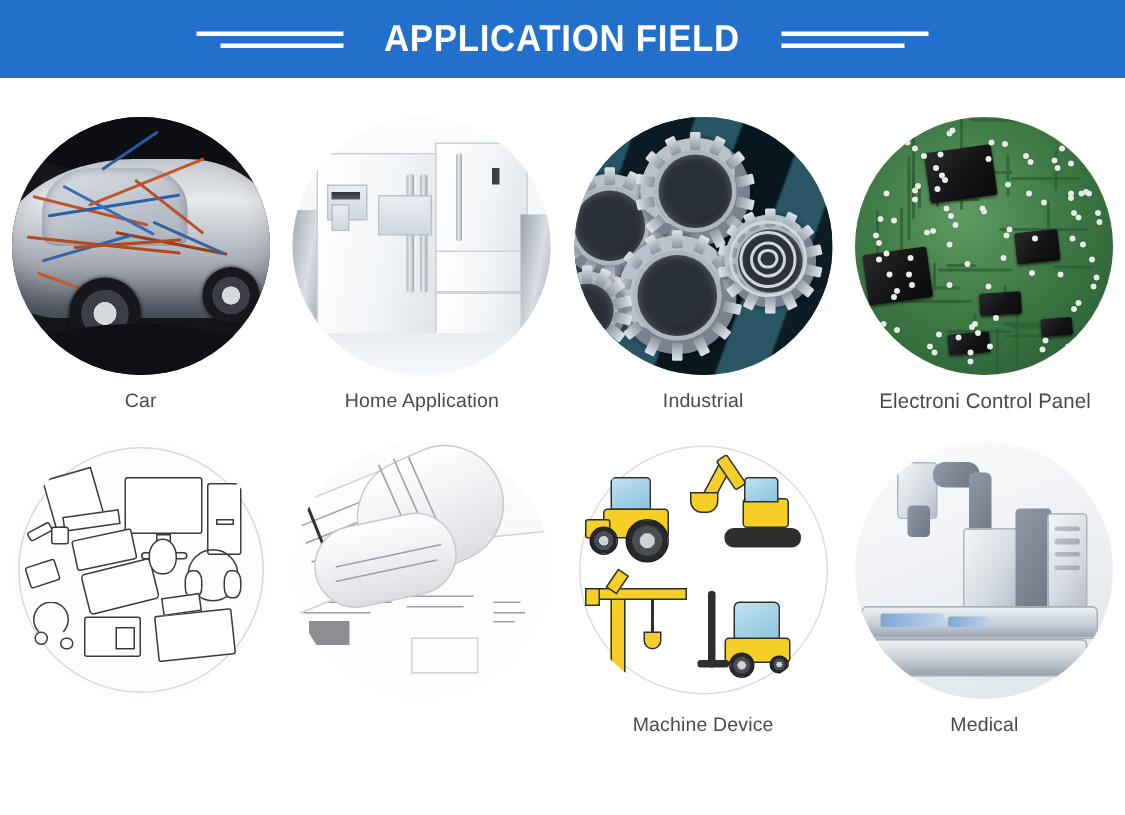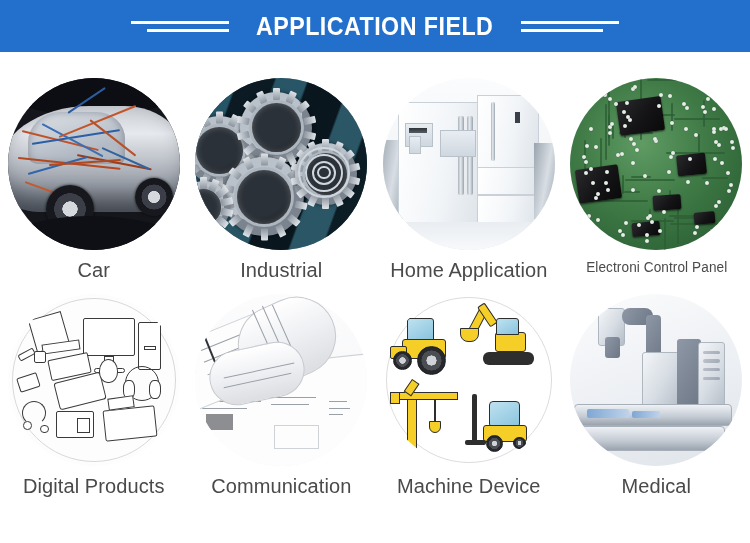--- a/index.html
+++ b/index.html
@@ -65,21 +65,21 @@
     width: 172px;
     height: 172px;
     border-radius: 50%;
     overflow: hidden;
     position: relative;
     background: #ffffff;
     flex: none;
   }
   .caption {
     margin-top: 9px;
-    font-size: 20px;
+    font-size: 13px;
     color: #4a4a4a;
     font-family: "Liberation Sans", sans-serif;
     white-space: nowrap;
     letter-spacing: 0.1px;
   }
   .caption.tight { font-size: 14px; transform: scaleX(0.97); }
 
   .art { position: absolute; inset: 0; }
 
   
@@ -317,20 +317,44 @@
         <div class="car-wire" style="left:24%;top:50%;width:42%;background:#ae4a22;transform:rotate(-4deg);"></div>
         <div class="car-wire" style="left:55%;top:40%;width:30%;background:#31639f;transform:rotate(24deg);"></div>
         <div class="car-wire" style="left:10%;top:60%;width:30%;background:#c25a2e;transform:rotate(20deg);"></div>
         <div class="car-wire" style="left:35%;top:20%;width:26%;background:#2b5c9e;transform:rotate(-34deg);"></div>
         <div class="car-wheel" style="left:22%;top:62%;width:28%;height:28%;"></div>
         <div class="car-wheel" style="left:74%;top:58%;width:22%;height:22%;"></div>
         <div class="car-shadow-bot"></div>
       </div>
     </div>
     <div class="caption">Car</div>
+  </div>
+
+  <div class="cell">
+    <div class="circle">
+      <div class="art">
+        <div class="ha-bg"></div>
+        <div class="ha-side" style="left:-2%;top:36%;width:16%;height:46%;"></div>
+        <div class="ha-unit" style="left:9%;top:14%;width:48%;height:72%;"></div>
+        <div class="ha-panel" style="left:13%;top:26%;width:16%;height:14%;"></div>
+        <div class="ha-dark" style="left:15%;top:29%;width:11%;height:3%;"></div>
+        <div class="ha-panel" style="left:15%;top:34%;width:7%;height:10%;"></div>
+        <div class="ha-handle" style="left:44%;top:22%;width:3.2%;height:46%;"></div>
+        <div class="ha-handle" style="left:49%;top:22%;width:3.2%;height:46%;"></div>
+        <div class="ha-panel" style="left:33%;top:30%;width:21%;height:16%;"></div>
+        <div class="ha-unit" style="left:55%;top:10%;width:36%;height:44%;"></div>
+        <div class="ha-handle" style="left:63%;top:14%;width:2.4%;height:34%;"></div>
+        <div class="ha-dark" style="left:77%;top:20%;width:3%;height:6%;background:#3a4048;"></div>
+        <div class="ha-unit" style="left:55%;top:52%;width:36%;height:16%;"></div>
+        <div class="ha-unit" style="left:55%;top:68%;width:36%;height:17%;"></div>
+        <div class="ha-side" style="left:88%;top:38%;width:14%;height:44%;"></div>
+        <div class="ha-floor"></div>
+      </div>
+    </div>
+    <div class="caption">Home Application</div>
   </div>
 
   <div class="cell">
     <div class="circle">
       <div class="art">
         <div class="ind-bg"></div>
         <div class="gear" style="left:-6%;top:22%;width:40%;height:40%;">
           <div class="gear-teeth" id="gt1">
               <span style="width: 7px; height: 12px; margin-left: -3.5px; margin-top: -6px; transform: rotate(0deg) translate(0px, -32.5px);"></span>
               <span style="width: 7px; height: 12px; margin-left: -3.5px; margin-top: -6px; transform: rotate(25.7143deg) translate(0px, -32.5px);"></span>
@@ -414,44 +438,20 @@
               <span style="width: 7px; height: 12px; margin-left: -3.5px; margin-top: -6px; transform: rotate(334.286deg) translate(0px, -24px);"></span>
             </div>
         </div>
         <div class="spiral" style="left:60%;top:40%;width:30%;height:30%;"></div>
         <div class="spiral" style="left:64%;top:44%;width:22%;height:22%;"></div>
         <div class="spiral" style="left:68%;top:48%;width:14%;height:14%;"></div>
         <div class="spiral" style="left:71%;top:51%;width:8%;height:8%;"></div>
       </div>
     </div>
     <div class="caption">Industrial</div>
-  </div>
-
-  <div class="cell">
-    <div class="circle">
-      <div class="art">
-        <div class="ha-bg"></div>
-        <div class="ha-side" style="left:-2%;top:36%;width:16%;height:46%;"></div>
-        <div class="ha-unit" style="left:9%;top:14%;width:48%;height:72%;"></div>
-        <div class="ha-panel" style="left:13%;top:26%;width:16%;height:14%;"></div>
-        <div class="ha-dark" style="left:15%;top:29%;width:11%;height:3%;"></div>
-        <div class="ha-panel" style="left:15%;top:34%;width:7%;height:10%;"></div>
-        <div class="ha-handle" style="left:44%;top:22%;width:3.2%;height:46%;"></div>
-        <div class="ha-handle" style="left:49%;top:22%;width:3.2%;height:46%;"></div>
-        <div class="ha-panel" style="left:33%;top:30%;width:21%;height:16%;"></div>
-        <div class="ha-unit" style="left:55%;top:10%;width:36%;height:44%;"></div>
-        <div class="ha-handle" style="left:63%;top:14%;width:2.4%;height:34%;"></div>
-        <div class="ha-dark" style="left:77%;top:20%;width:3%;height:6%;background:#3a4048;"></div>
-        <div class="ha-unit" style="left:55%;top:52%;width:36%;height:16%;"></div>
-        <div class="ha-unit" style="left:55%;top:68%;width:36%;height:17%;"></div>
-        <div class="ha-side" style="left:88%;top:38%;width:14%;height:44%;"></div>
-        <div class="ha-floor"></div>
-      </div>
-    </div>
-    <div class="caption">Home Application</div>
   </div>
 
   <div class="cell">
     <div class="circle">
       <div class="art">
         <div class="pcb-bg"></div>
         <div id="pcb-traces">
             <div class="trace" style="left: 54.4251%; top: 81.6145%; width: 2px; height: 29.4174%; opacity: 0.75;"></div>
             <div class="trace" style="left: 62.1373%; top: 71.5979%; width: 2px; height: 25.1729%; opacity: 0.75;"></div>
             <div class="trace" style="left: 39.5254%; top: 21.0026%; width: 2px; height: 9.15832%; opacity: 0.75;"></div>
@@ -628,21 +628,20 @@
         <div class="ln ln-fill" style="left:9%;top:74%;width:5%;height:5%;border-radius:50%;"></div>
         <div class="ln ln-fill" style="left:19%;top:76%;width:5%;height:5%;border-radius:50%;"></div>
 
         <div class="ln ln-fill" style="left:28%;top:68%;width:22%;height:16%;border-radius:2px;"></div>
         <div class="ln" style="left:40%;top:72%;width:8%;height:9%;"></div>
 
         <div class="ln ln-fill" style="left:56%;top:66%;width:30%;height:18%;transform:rotate(-6deg);border-radius:2px;"></div>
         <div class="ln ln-fill" style="left:58%;top:60%;width:15%;height:7%;transform:rotate(-8deg);"></div>
       </div>
     </div>
-    <div class="caption">Digital Products</div>
   </div>
 
   <div class="cell">
     <div class="circle">
       <div class="art">
         <div class="comm-bg"></div>
         <div class="bp-sheet" style="left:-12%;top:40%;width:120%;height:62%;transform:rotate(-6deg);"></div>
         <div class="bp-line" style="left:4%;top:62%;width:34%;height:1px;"></div>
         <div class="bp-line" style="left:4%;top:66%;width:26%;height:1px;"></div>
         <div class="bp-dark" style="left:6%;top:70%;width:16%;height:9%;opacity:.55;"></div>
@@ -659,21 +658,20 @@
         <div class="bp-dark" style="left:10%;top:20%;width:2px;height:34%;transform:rotate(-22deg);"></div>
         <div class="bp-roll" style="left:24%;top:4%;width:58%;height:46%;transform:rotate(-24deg);"></div>
         <div class="bp-line" style="left:38%;top:8%;width:1px;height:26%;transform:rotate(-24deg);"></div>
         <div class="bp-line" style="left:44%;top:6%;width:1px;height:26%;transform:rotate(-24deg);"></div>
         <div class="bp-line" style="left:50%;top:5%;width:1px;height:26%;transform:rotate(-24deg);"></div>
         <div class="bp-roll" style="left:8%;top:30%;width:56%;height:32%;transform:rotate(-12deg);"></div>
         <div class="bp-line" style="left:16%;top:44%;width:42%;height:1px;transform:rotate(-12deg);"></div>
         <div class="bp-line" style="left:16%;top:50%;width:40%;height:1px;transform:rotate(-12deg);"></div>
       </div>
     </div>
-    <div class="caption">Communication</div>
   </div>
 
   <div class="cell">
     <div class="circle">
       <div class="art">
         <div class="mach-bg"></div>
         <div class="mach-ring"></div>
 
         <div class="gl" style="left:14%;top:14%;width:16%;height:13%;border-radius:3px 3px 0 0;"></div>
         <div class="yl" style="left:11%;top:26%;width:26%;height:12%;border-radius:3px;"></div>

